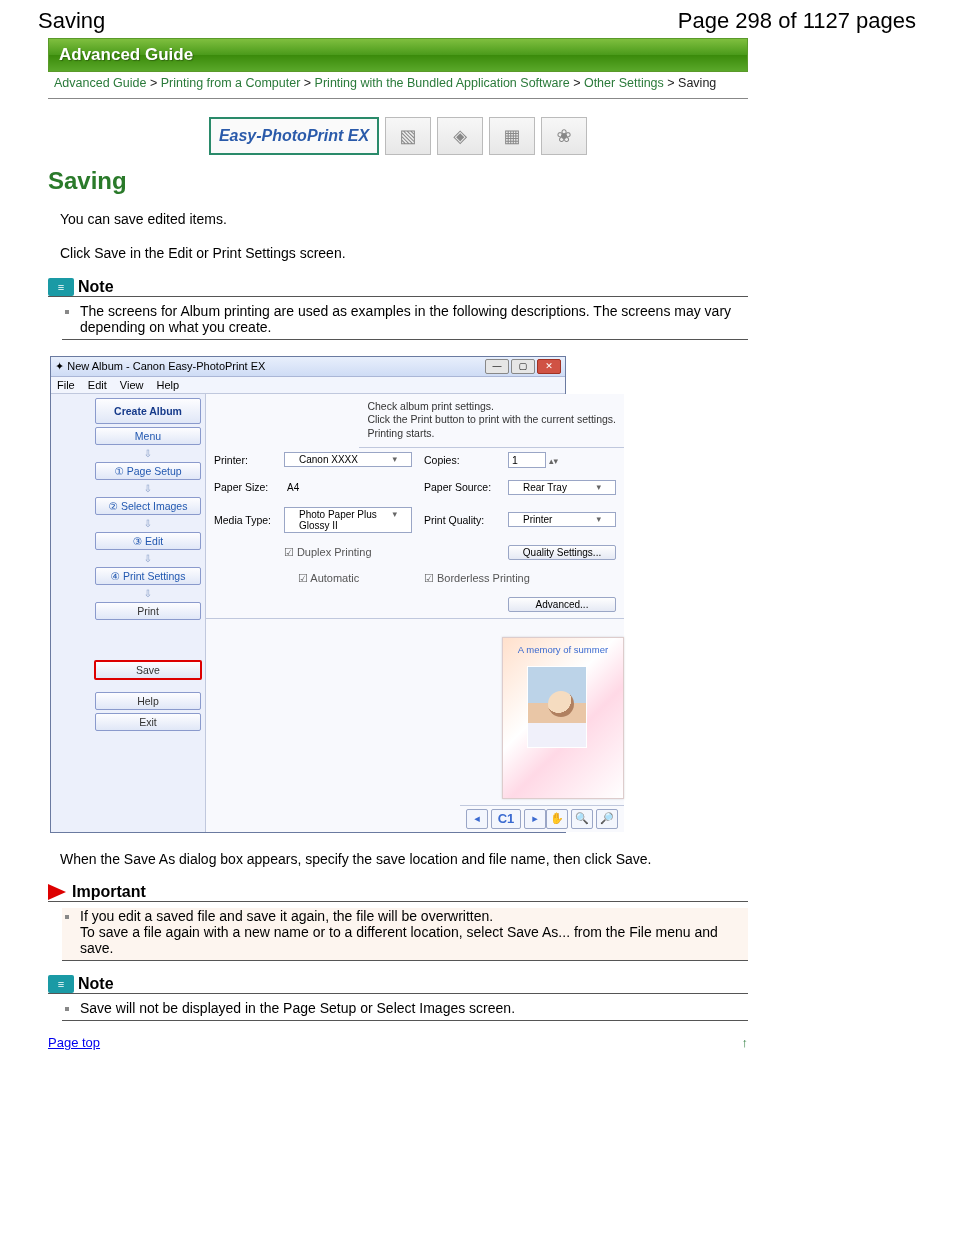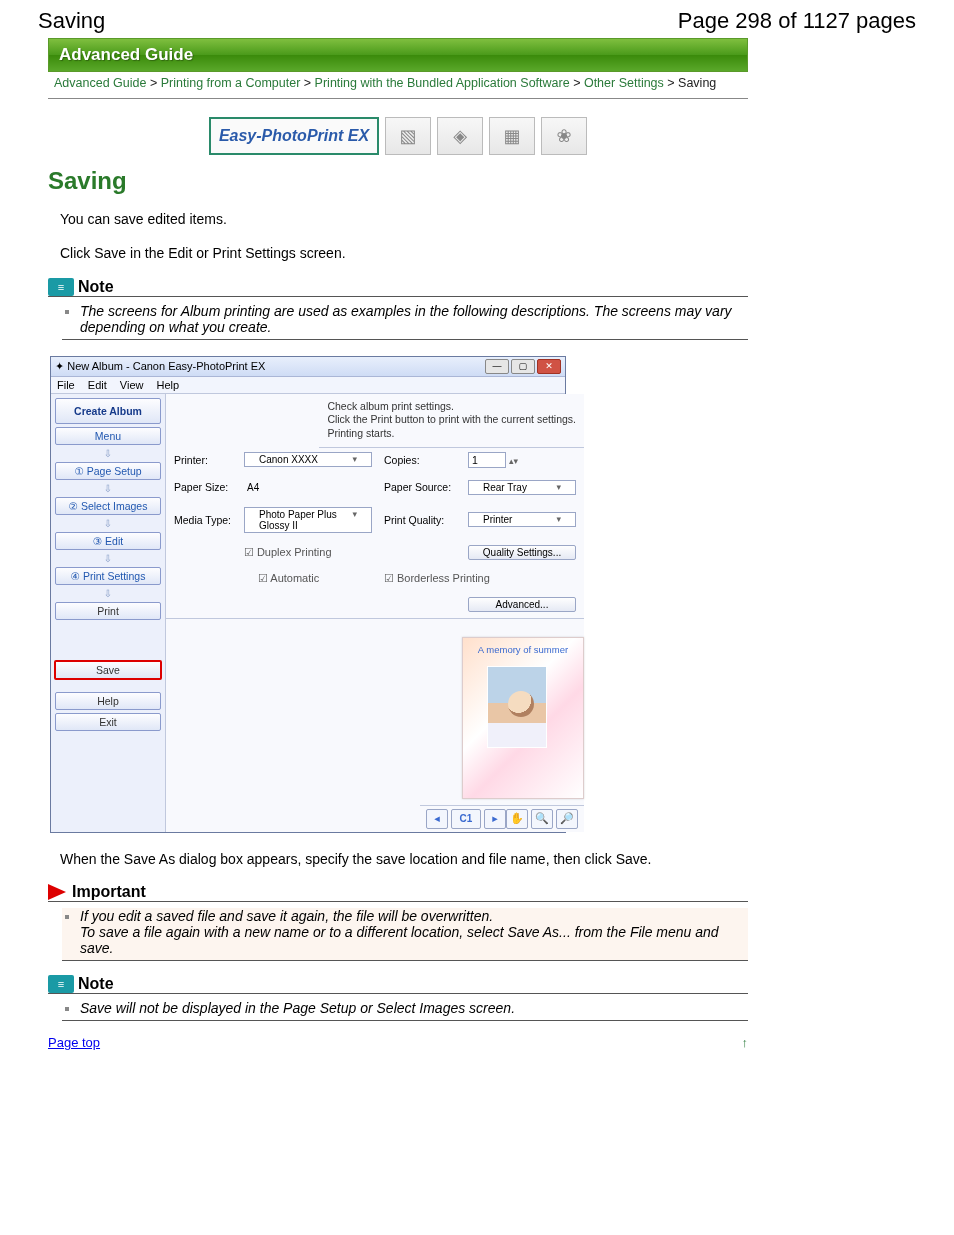--- a/index.html
+++ b/index.html
@@ -94,21 +94,21 @@
   }
   ul.note-list {
     margin: 6px 0 6px 14px;
     padding: 0 8px 4px 18px;
     list-style: square;
     color:#888;
   }
   ul.note-list.box {
     border-bottom: 1px solid #555;
   }
-  ul.note-list li span { color:#000;font-style:italic; }
+  ul.note-list li span { color:#000; }
   .important-box {
     background: #fdf5ef;
     border-bottom: 1px solid #555;
   }
   
   .app-mock {
     width: 514px;
     margin: 16px 0 16px 2px;
     border: 1px solid #6a7aa0;
     font-size: 11px;
@@ -119,21 +119,21 @@
     display:flex; justify-content:space-between; align-items:center;
     padding: 2px 4px;
     border-bottom:1px solid #aab6d6;
     font-size: 11px;
   }
   .win-btns { display:flex; gap:2px; }
   .win-btn { width:22px;height:13px; border:1px solid #888; background:#e6e6e6; border-radius:2px; font-size:9px; display:flex;align-items:center;justify-content:center;}
   .win-btn.close{ background:#d05244; color:#fff; border-color:#a03224;}
   .app-menubar { padding:2px 6px; border-bottom:1px solid #c0c8dd; background:#f2f5fd;}
   .app-menubar span{ margin-right:10px;}
-  .app-body { display:flex; }
+  .app-body { display:flex;margin-left:40px; }
   .app-side {
     width:118px;
     border-right:1px solid #c0c8dd;
     background:#ecf0fb;
     padding:4px 3px;
     display:flex; flex-direction:column; align-items:center; gap:3px;
   }
   .side-box {
     width:104px;
     border:1px solid #8a9acc;
@@ -184,21 +184,21 @@
     content:""; position:absolute; top:24px; left:20px; width:26px; height:26px;
     border-radius:50%;
     background: radial-gradient(circle at 40% 35%, #f5dcc0 55%, #b08060 56%);
   }
   .nav-foot{
     display:flex; justify-content:space-between; align-items:center;
     padding:3px 6px; border-top:1px solid #c0c8dd;
   }
   .nav-foot .grp{display:flex;gap:3px;}
   .nav-btn{ width:20px;height:18px;border:1px solid #9aa6c6;background:#f3f6fd;display:flex;align-items:center;justify-content:center;font-size:11px;color:#3a6ad0;border-radius:2px;}
-  .nav-btn.page{ width:28px; font-weight:bold; font-size:10px;}
+  .nav-btn.page{ width:28px; font-weight:bold; font-size:13px;}
   .page-top{
     text-align:right; color:#2a7a3a; font-size:13px; margin-top:14px;
     display:flex; justify-content:space-between; align-items:center; gap:20px;
   }
 </style>
 </head>
 <body>
 
 <div class="top-bar">
   <div>Saving</div>

